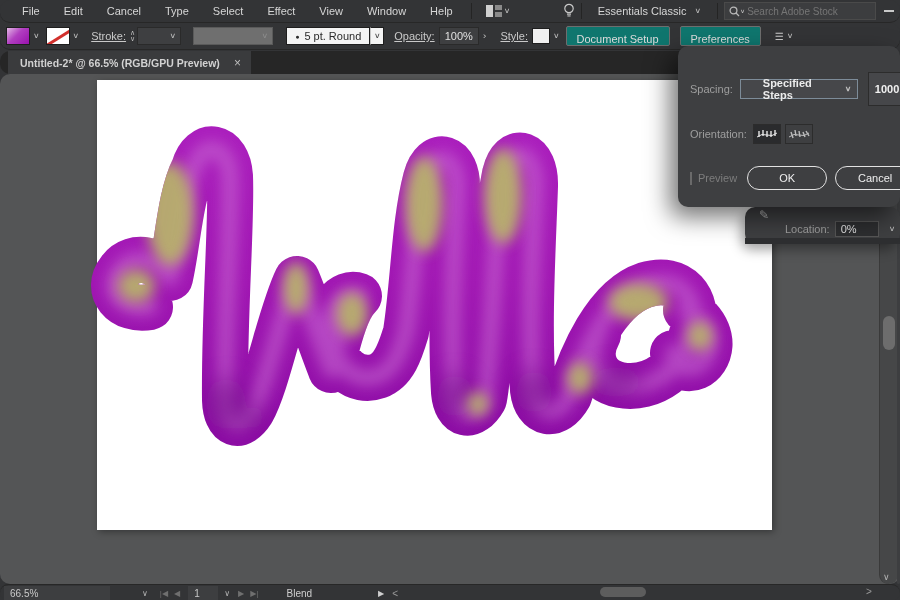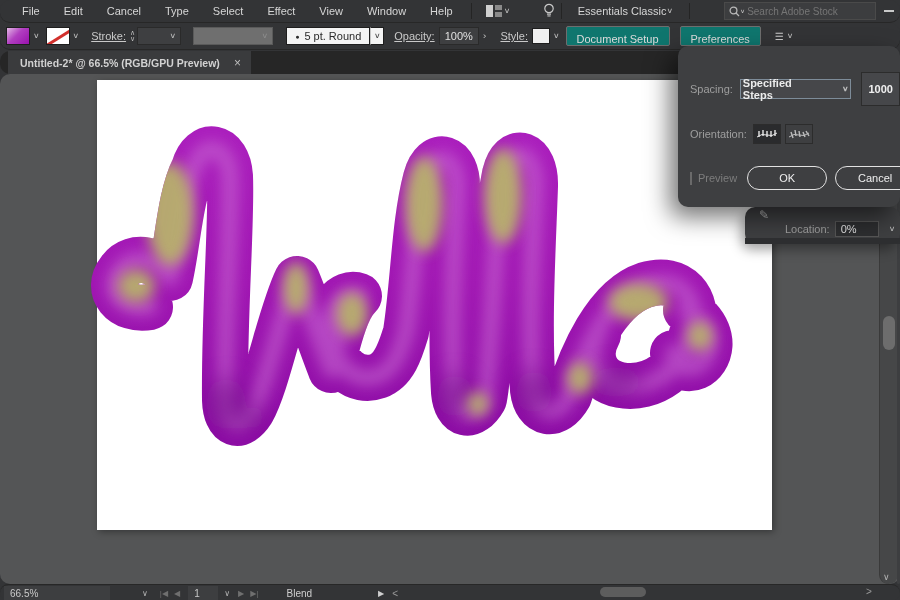--- a/index.html
+++ b/index.html
@@ -11,23 +11,23 @@
            display:flex;align-items:center;}
   .menu-items{display:flex;gap:0;padding-left:10px;}
   .menu-item{padding:0 12px;line-height:22px;color:#d6d6d6;font-size:11px;cursor:default;}
   .vsep{width:1px;height:16px;background:#242424;margin:0 6px;}
   .layout-icon{width:16px;height:12px;display:inline-block;position:relative;margin:0 2px 0 8px;}
   .layout-icon .a{position:absolute;left:0;top:0;width:7px;height:12px;background:#d0d0d0;}
   .layout-icon .b{position:absolute;left:9px;top:0;width:7px;height:5px;background:#8a8a8a;}
   .layout-icon .c{position:absolute;left:9px;top:7px;width:7px;height:5px;background:#8a8a8a;}
   .chev{color:#bdbdbd;font-size:9px;transform:scaleY(.8);display:inline-block;}
   .bulb{margin-left:4px;}
-  .ws-switch{display:flex;align-items:center;padding:0 10px;color:#d6d6d6;}
+  .ws-switch{display:flex;align-items:center;gap:8px;padding:0 10px;color:#d6d6d6;}
   .searchbox{display:flex;align-items:center;width:142px;height:16px;background:#3c3d3f;
-             border:1px solid #4a4a4a;padding:0 4px;margin-left:28px;}
+             border:1px solid #4a4a4a;padding:0 4px;}
   .searchbox input{flex:1;background:transparent;border:none;outline:none;color:#9a9a9a;
                    font-size:10px;font-family:"Liberation Sans",sans-serif;width:100px;}
   .win-min{width:10px;height:2px;background:#c9c9c9;}
   
   .controlbar{left:0;top:23px;width:900px;height:27px;background:#333436;border-bottom:1px solid #272727;
               display:flex;align-items:center;padding-left:6px;box-sizing:border-box;}
   .swatch{width:24px;height:18px;border:1px solid #1e1e1e;box-sizing:border-box;}
   .fill-swatch{background:linear-gradient(135deg,#e3b9e6 0%,#b13ec0 45%,#9912ad 100%);}
   .stroke-swatch{background:#fff;position:relative;overflow:hidden;}
   .stroke-swatch::after{content:"";position:absolute;left:-3px;top:7px;width:34px;height:3px;
@@ -76,21 +76,21 @@
   .hthumb{position:absolute;left:600px;top:587px;width:46px;height:10px;background:#5d5d5d;border-radius:5px;}
   .harrow{position:absolute;top:586px;color:#9a9a9a;font-size:10px;}
   
   .dialog{left:678px;top:46px;width:222px;height:161px;background:#3e3f41;
           box-shadow:-8px 10px 24px rgba(0,0,0,.55);z-index:50;}
   .dlg-title{height:20px;background:#f5f5f5;color:#3a3a3a;display:flex;align-items:center;
              padding:0 12px;font-size:11px;}
   .dlg-row{display:flex;align-items:center;}
   .dlg-label{color:#9e9e9e;}
   .spacing-dd{width:118px;height:20px;background:#46474a;border:1px solid #7d8c99;display:flex;
-              align-items:center;justify-content:space-between;padding:0 2px;box-sizing:border-box;
+              align-items:center;justify-content:space-between;padding:0 22px;box-sizing:border-box;
               color:#ececec;font-weight:bold;gap:33px;}
   .steps-field{width:40px;height:24px;background:#46474a;border:1px solid #2c2c2c;display:flex;
                align-items:center;padding:16px 6px;color:#f0f0f0;font-weight:bold;box-sizing:border-box;}
   .orient-btn{width:28px;height:20px;display:flex;align-items:center;justify-content:center;
               border:1px solid #2c2c2c;box-sizing:border-box;}
   .orient-sel{background:#2a2b2d;}
   .orient-nrm{background:#3e3f41;}
   .pill-btn{height:22px;min-width:78px;border:1.5px solid #e2e2e2;border-radius:12px;display:flex;
             align-items:center;justify-content:center;color:#efefef;font-size:11px;background:transparent;}
   .checkbox{width:11px;height:11px;border:1px solid #6a6a6a;background:transparent;}

